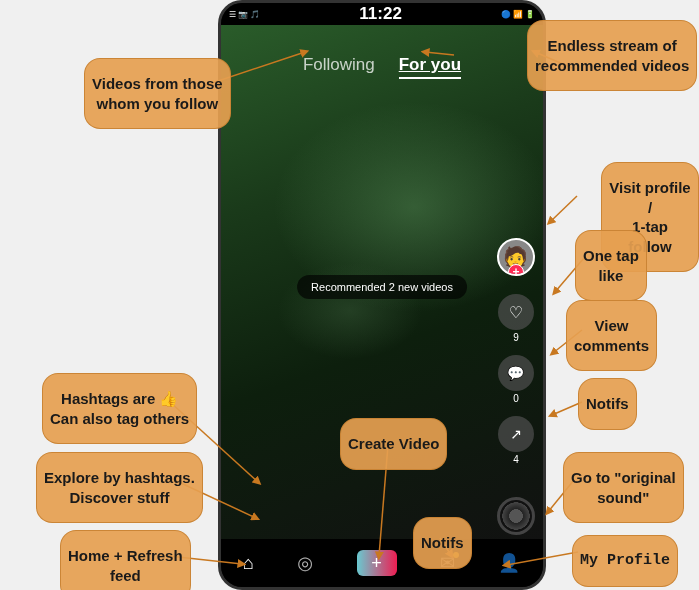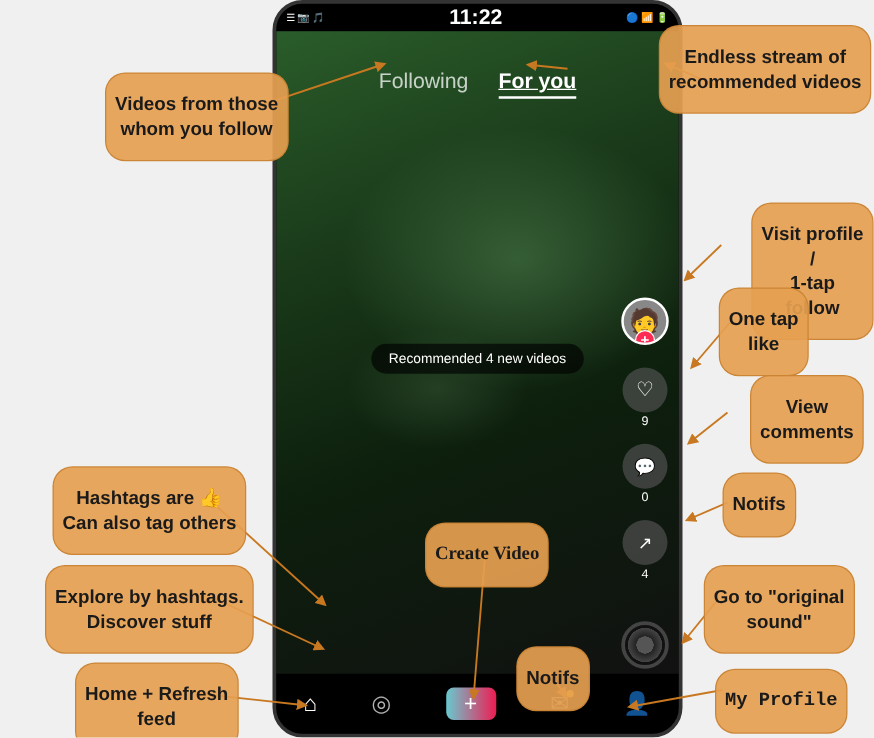--- a/index.html
+++ b/index.html
@@ -304,21 +304,21 @@
   </div>
 
   <div class="video-area">
     <div class="aerial-overlay"></div>
 
     <div class="nav-tabs">
       <div class="nav-tab">Following</div>
       <div class="nav-tab active">For you</div>
     </div>
 
-    <div class="notif-banner">Recommended 4 new videos</div>
+    <div class="notif-banner">Recommended 2 new videos</div>
 
     <div class="action-buttons">
 
       <div class="action-btn">
         <div class="profile-icon-circle">
           <span style="font-size:20px;">🧑</span>
           <div class="plus-badge">+</div>
         </div>
       </div>
 
@@ -407,41 +407,41 @@
 </div>
 
 <div class="annotation" style="left:565px; top:162px;margin-left:36px;">
   <div class="annotation-box">Visit profile /<br>1-tap follow</div>
 </div>
 
 <div class="annotation" style="left:575px; top:230px;">
   <div class="annotation-box">One tap<br>like</div>
 </div>
 
-<div class="annotation" style="left:600px; top:300px;">
+<div class="annotation" style="left:566px; top:300px;">
   <div class="annotation-box">View<br>comments</div>
 </div>
 
 <div class="annotation" style="left:578px; top:378px;">
   <div class="annotation-box">Notifs</div>
 </div>
 
 <div class="annotation" style="left:42px; top:373px;">
   <div class="annotation-box">Hashtags are 👍<br>Can also tag others</div>
 </div>
 
 <div class="annotation" style="left:36px; top:452px;">
   <div class="annotation-box">Explore by hashtags.<br>Discover stuff</div>
 </div>
 
 <div class="annotation" style="left:60px; top:530px;">
   <div class="annotation-box">Home + Refresh<br>feed</div>
 </div>
 
-<div class="annotation" style="left:340px; top:418px;font-family:Liberation Serif, serif;">
+<div class="annotation" style="left:340px; top:418px;">
   <div class="annotation-box">Create Video</div>
 </div>
 
 <div class="annotation" style="left:413px; top:517px;">
   <div class="annotation-box">Notifs</div>
 </div>
 
 <div class="annotation" style="left:563px; top:452px;">
   <div class="annotation-box">Go to "original<br>sound"</div>
 </div>

